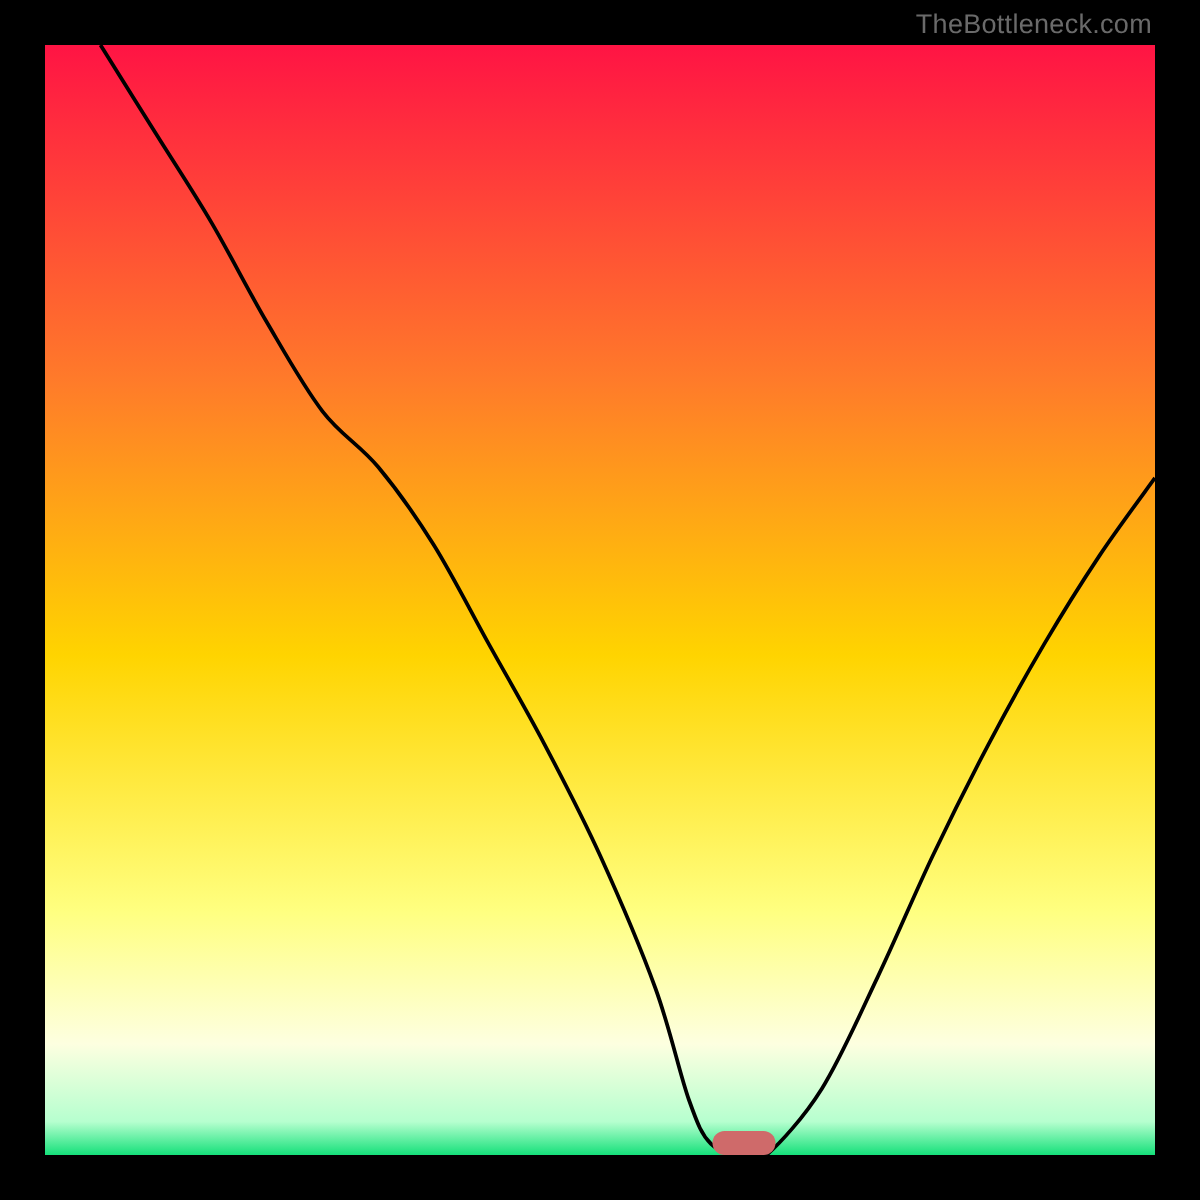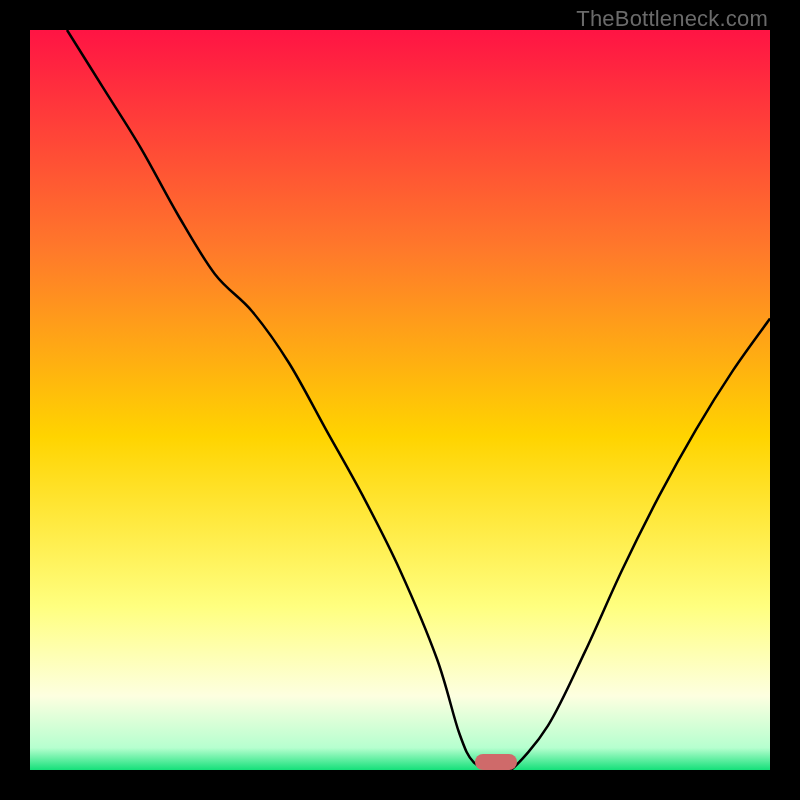--- a/index.html
+++ b/index.html
@@ -32,21 +32,21 @@
     left: 0;
     top: 0;
     width: 100%;
     height: 100%;
   }
   .watermark {
     position: absolute;
     top: 6px;
     right: 32px;
     color: #6a6a6a;
-    font-size: 22px;
+    font-size: 18px;
     font-weight: 500;
     letter-spacing: 0.2px;
   }
   .marker {
     position: absolute;
     width: 42px;
     height: 16px;
     border-radius: 8px;
     transform: translate(-50%, -50%);
   }

